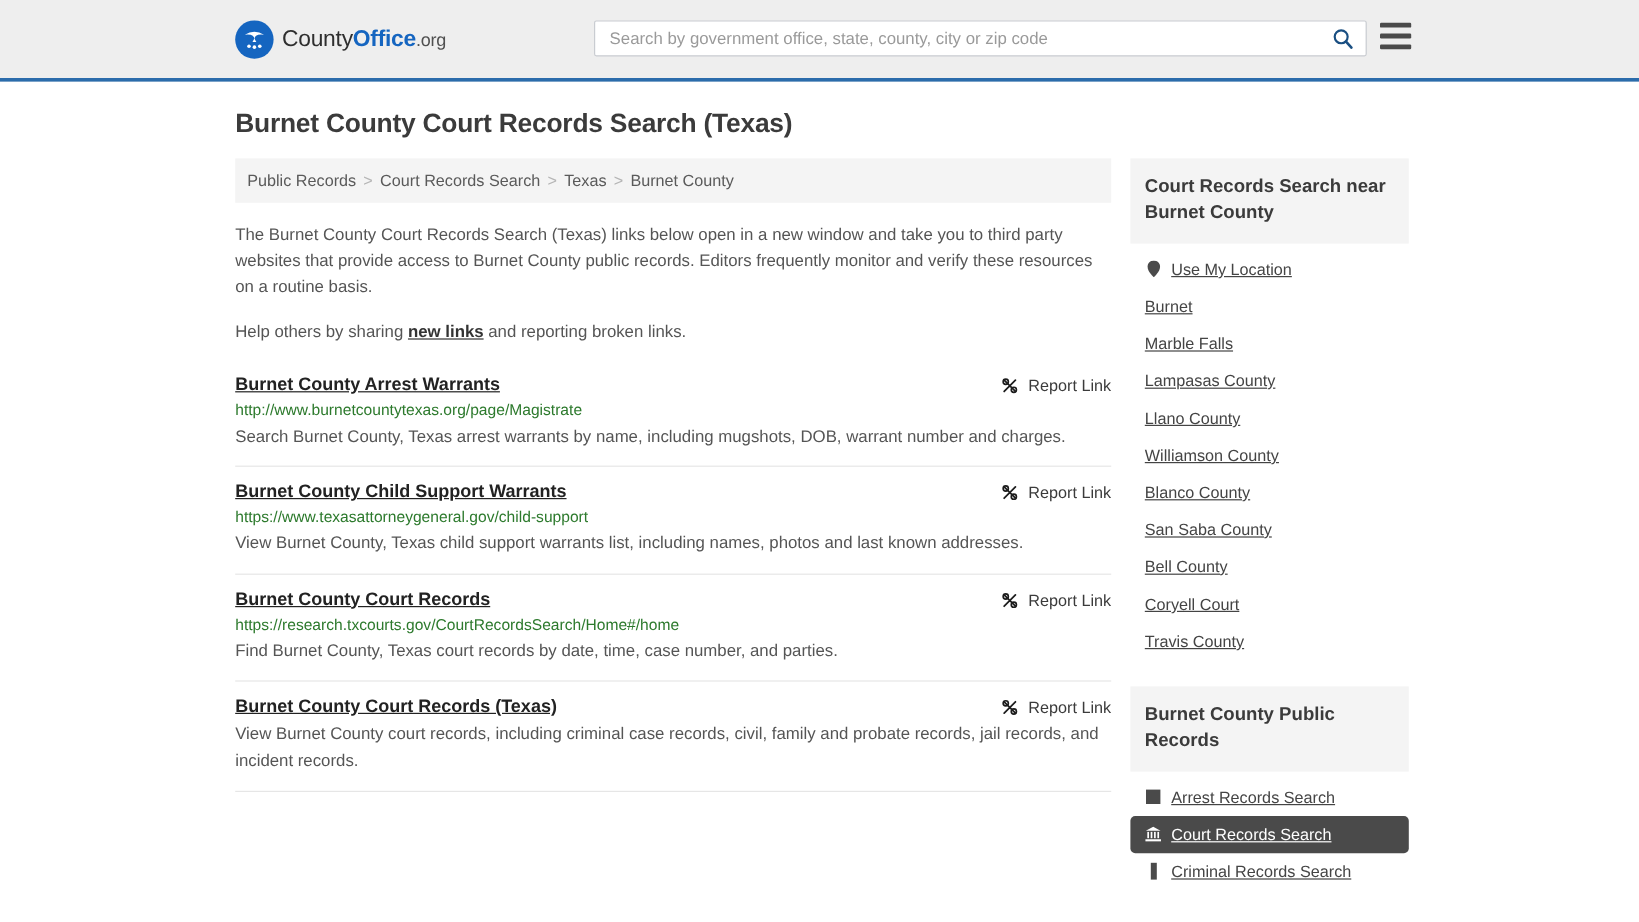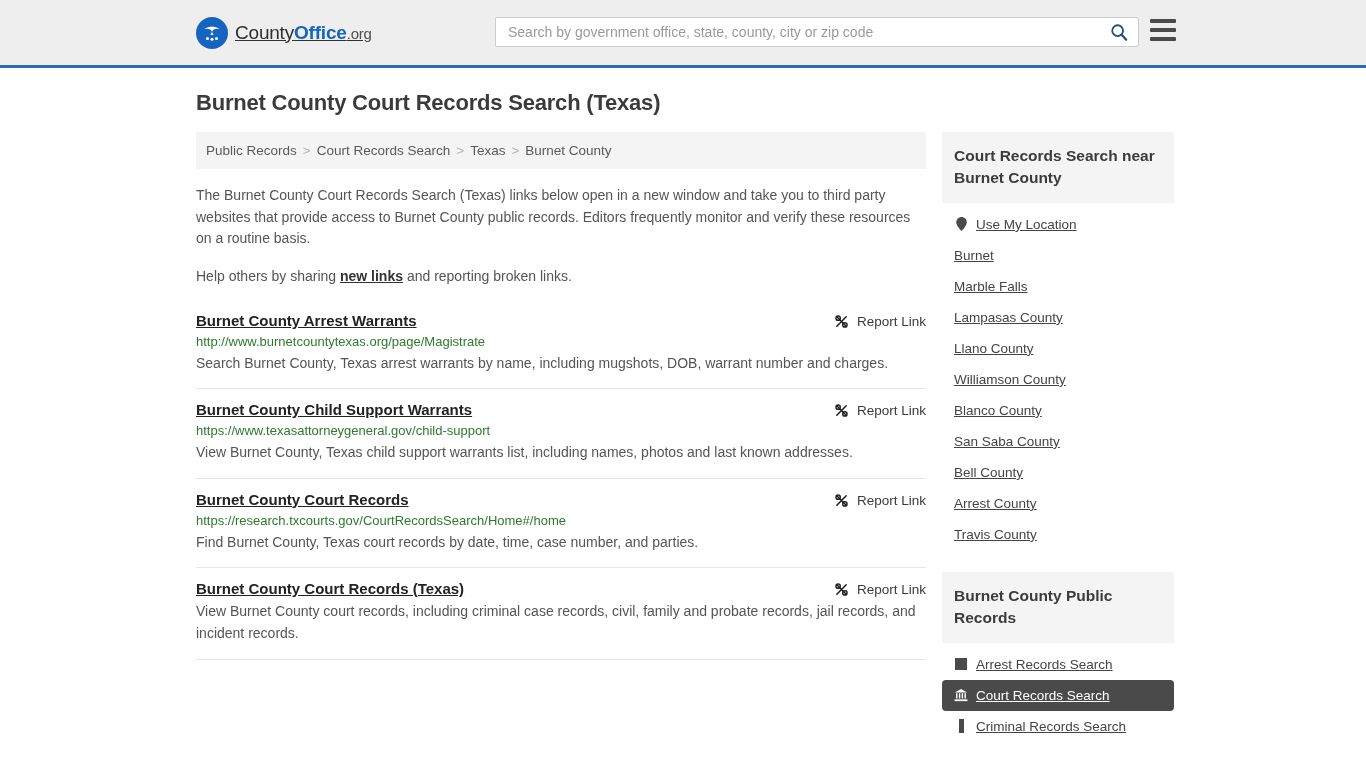--- a/index.html
+++ b/index.html
@@ -22,21 +22,20 @@
     align-items: center;
     position: relative;
   }
   .header-inner {
     width: 1104px;
     height: 100%;
     display: flex;
     align-items: center;
     padding: 0 190px 0 196px;
     position: relative;
-    text-decoration: underline;
   }
   .brand {
     display: flex;
     align-items: center;
     gap: 7px;
     text-decoration: none;
     flex: 0 0 auto;
   }
   .brand-mark {
     width: 32px; height: 32px;
@@ -415,21 +414,21 @@
           <div class="side-item">
             <a href="#">Blanco County</a>
           </div>
           <div class="side-item">
             <a href="#">San Saba County</a>
           </div>
           <div class="side-item">
             <a href="#">Bell County</a>
           </div>
           <div class="side-item">
-            <a href="#">Arrest County</a>
+            <a href="#">Coryell Court</a>
           </div>
           <div class="side-item">
             <a href="#">Travis County</a>
           </div>
 
         </div>
       </div>
 
       <div class="side-box">
         <div class="side-head">Burnet County Public Records</div>

